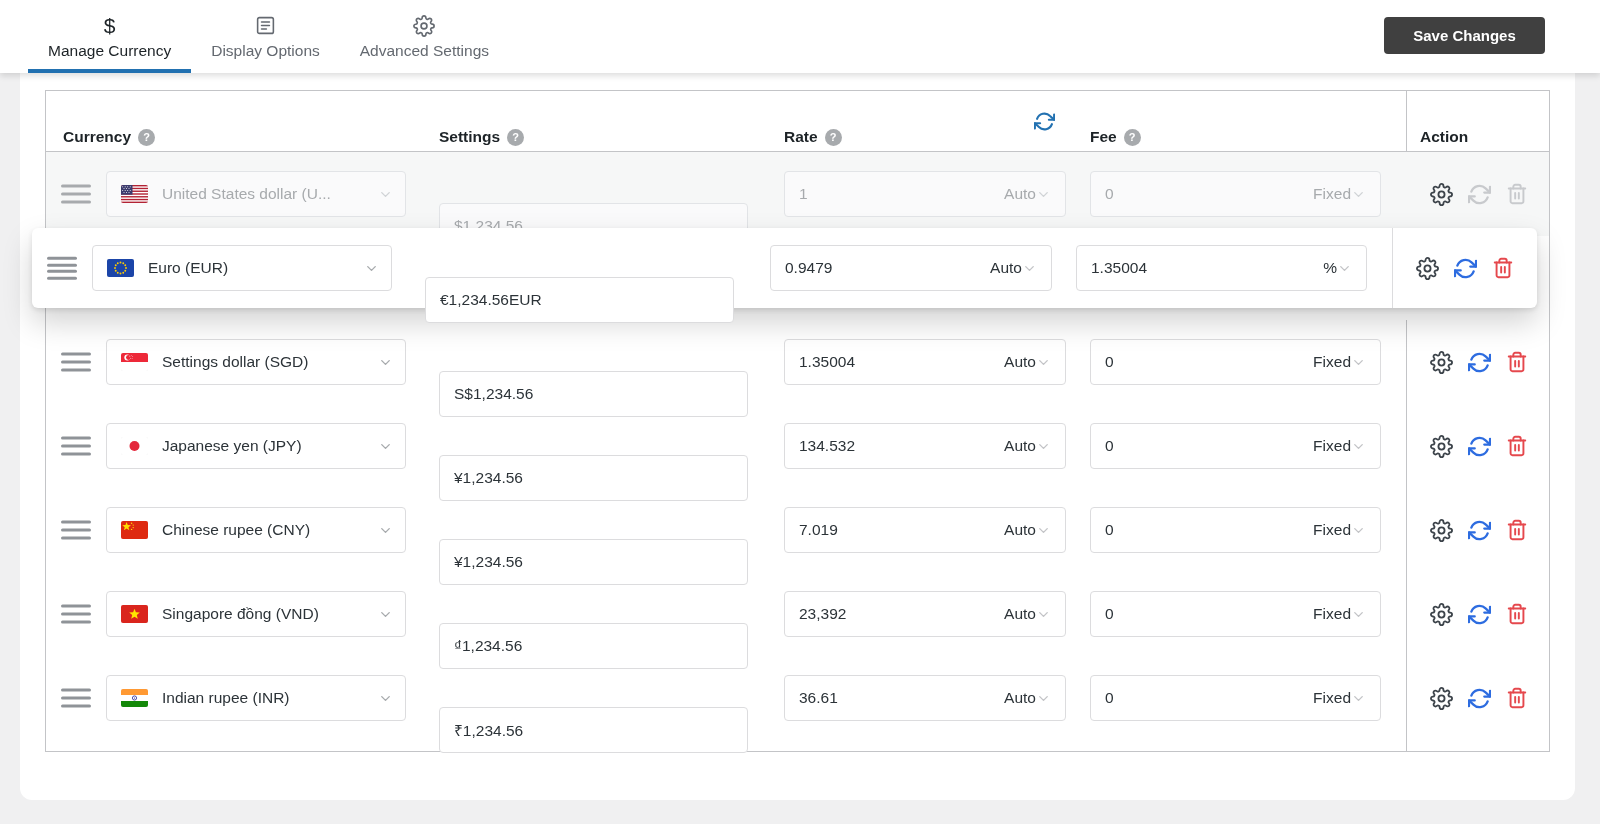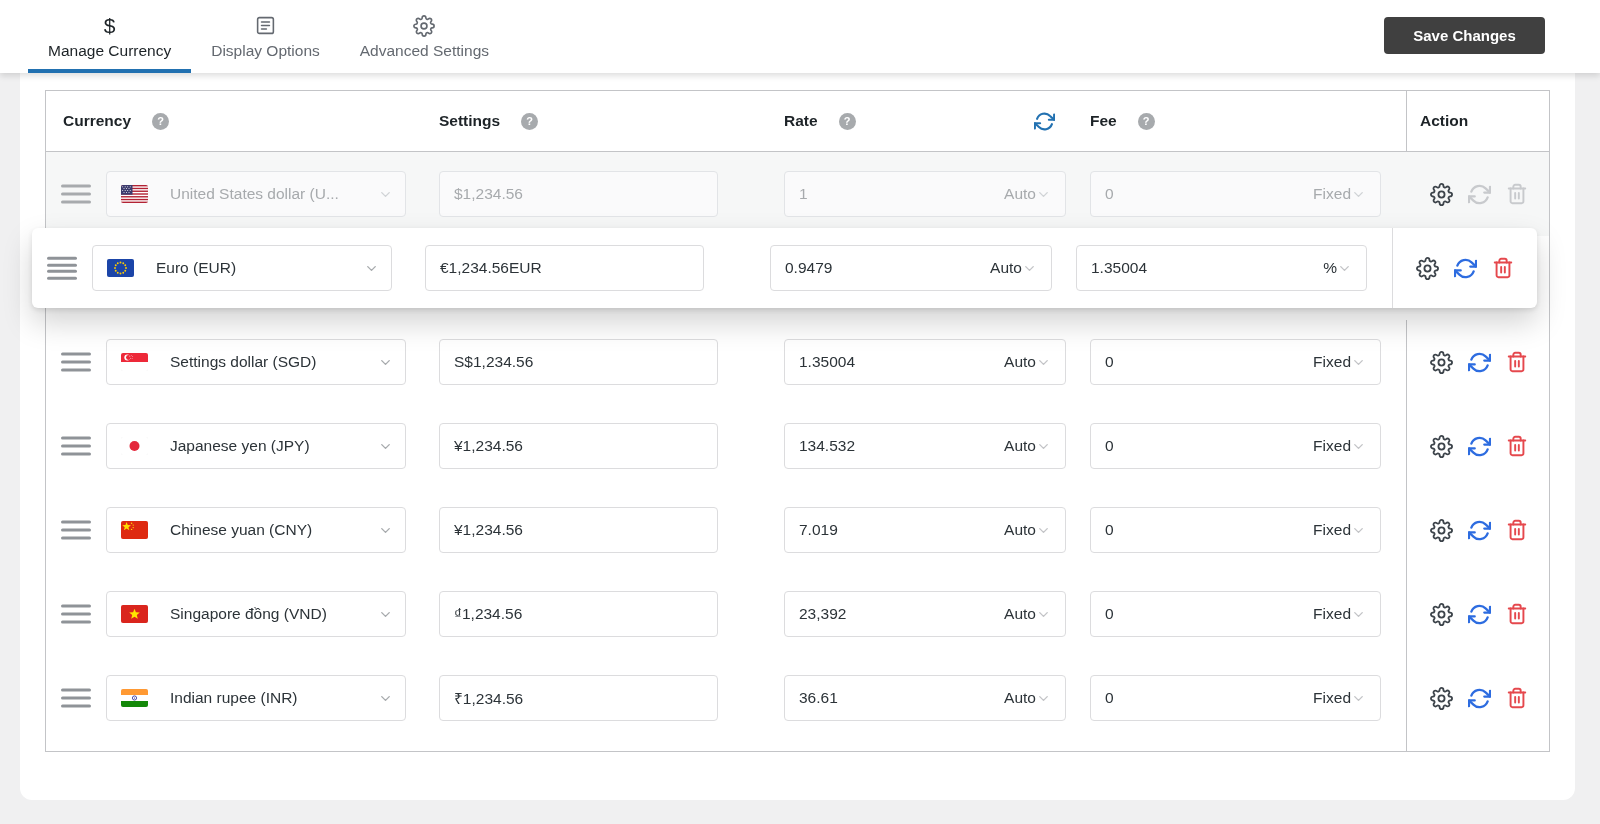--- a/index.html
+++ b/index.html
@@ -25,21 +25,21 @@
 
   
   .card { position:absolute; left:20px; top:73px; width:1555px; height:727px; background:#fff;
           border-radius:0 0 12px 12px; z-index:1; }
 
   
   .ctable { position:absolute; left:25px; top:17px; width:1505px; height:662px;
             border:1px solid #c3c4c7; background:#fff; }
   .col-divider { position:absolute; left:1360px; top:0; bottom:0; width:1px; background:#c3c4c7; z-index:0; }
   .thead { position:relative; height:61px; border-bottom:1px solid #c3c4c7; }
-  .th { position:absolute; top:0; height:100%; display:flex; align-items:center; gap:21px;
+  .th { position:absolute; top:16px; height:100%; display:flex; align-items:center; gap:7px;
         font-size:15.5px; font-weight:700; color:#1d2327;text-align:right; }
   .th-currency{ left:17px; } .th-preview{ left:393px; } .th-rate{ left:738px; }
   .th-fee{ left:1044px; } .th-action{ left:1374px; }
   .help { width:17px; height:17px; border-radius:50%; background:#a7aaad; color:#fff;
           font-size:11px; font-weight:700; display:inline-flex; align-items:center; justify-content:center;
           cursor:pointer; }
   .th-refresh { position:absolute; left:988px; top:20px; color:#2271b1; cursor:pointer; }
 
   
   .row { position:relative; height:84px; }
@@ -48,27 +48,27 @@
 
   .handle { position:absolute; left:15px; top:50%; transform:translateY(-50%); width:30px;
             display:flex; flex-direction:column; gap:5px; cursor:grab; }
   .handle i { display:block; height:3px; border-radius:1.5px; background:#8f9398; }
   .row.disabled .handle i { background:#a7aaad; }
   .row.dragging .handle { gap:3.5px; }
   .handle.bars4 { gap:3.5px; }
 
   .selectbox { position:absolute; left:60px; top:50%; transform:translateY(-50%);
                width:300px; height:46px; border:1px solid #dcdcde; border-radius:4px; background:#fff;
-               display:flex; align-items:center; gap:22px; padding:0 12px 0 14px; cursor:pointer; }
+               display:flex; align-items:center; gap:14px; padding:0 12px 0 14px; cursor:pointer; }
   .sel-label { font-size:15.5px; color:#2c3338; white-space:nowrap; overflow:hidden; }
   .chev { margin-left:auto; color:#a7aaad; display:flex; }
   .inputbox { position:absolute; top:50%; transform:translateY(-50%); height:46px;
               border:1px solid #dcdcde; border-radius:4px; background:#fff;
               display:flex; align-items:center; padding:0 14px; font-size:15.5px; color:#2c3338; }
-  .preview { left:393px; width:279px; }
+  .preview { left:393px; width:309px;margin-top:32px; }
   .combo { justify-content:space-between; }
   .rate { left:738px; width:282px; }
   .fee  { left:1044px; width:291px; }
   .mode { display:flex; align-items:center; color:#2c3338; cursor:pointer; }
   .mode .chev { margin-left:0; color:#c3c4c7; }
 
   .row.disabled .selectbox, .row.disabled .inputbox { background:#fafafb; border-color:#e2e4e7; }
   .row.disabled .sel-label, .row.disabled .inputbox, .row.disabled .mode { color:#a7aaad; }
   .row.disabled .chev { color:#d0d3d6; }
 
@@ -405,21 +405,21 @@
                 <rect width="27" height="18" fill="#de2910"></rect>
                 <g transform="translate(5.6,5.6) scale(1.15)">
                   <polygon points="0,-4 1,-1.38 3.8,-1.24 1.62,0.53 2.35,3.24 0,1.7 -2.35,3.24 -1.62,0.53 -3.8,-1.24 -1,-1.38" fill="#ffde00"></polygon>
                 </g>
                 <circle cx="10.6" cy="2.2" r="0.7" fill="#ffde00"></circle>
                 <circle cx="12.2" cy="4.1" r="0.7" fill="#ffde00"></circle>
                 <circle cx="12.2" cy="6.6" r="0.7" fill="#ffde00"></circle>
                 <circle cx="10.6" cy="8.4" r="0.7" fill="#ffde00"></circle>
               </svg>
             </span>
-            <span class="sel-label">Chinese yuan (CNY)</span>
+            <span class="sel-label">Chinese rupee (CNY)</span>
             <span class="chev">
               <svg width="15" height="15" viewBox="0 0 24 24" fill="none" stroke="currentColor" stroke-linecap="round" stroke-linejoin="round" stroke-width="2.2">
                 <polyline points="6 9 12 15 18 9"></polyline>
               </svg>
             </span>
           </div>
           <div class="inputbox preview">
             <span>¥1,234.56</span>
           </div>
           <div class="inputbox combo rate">

